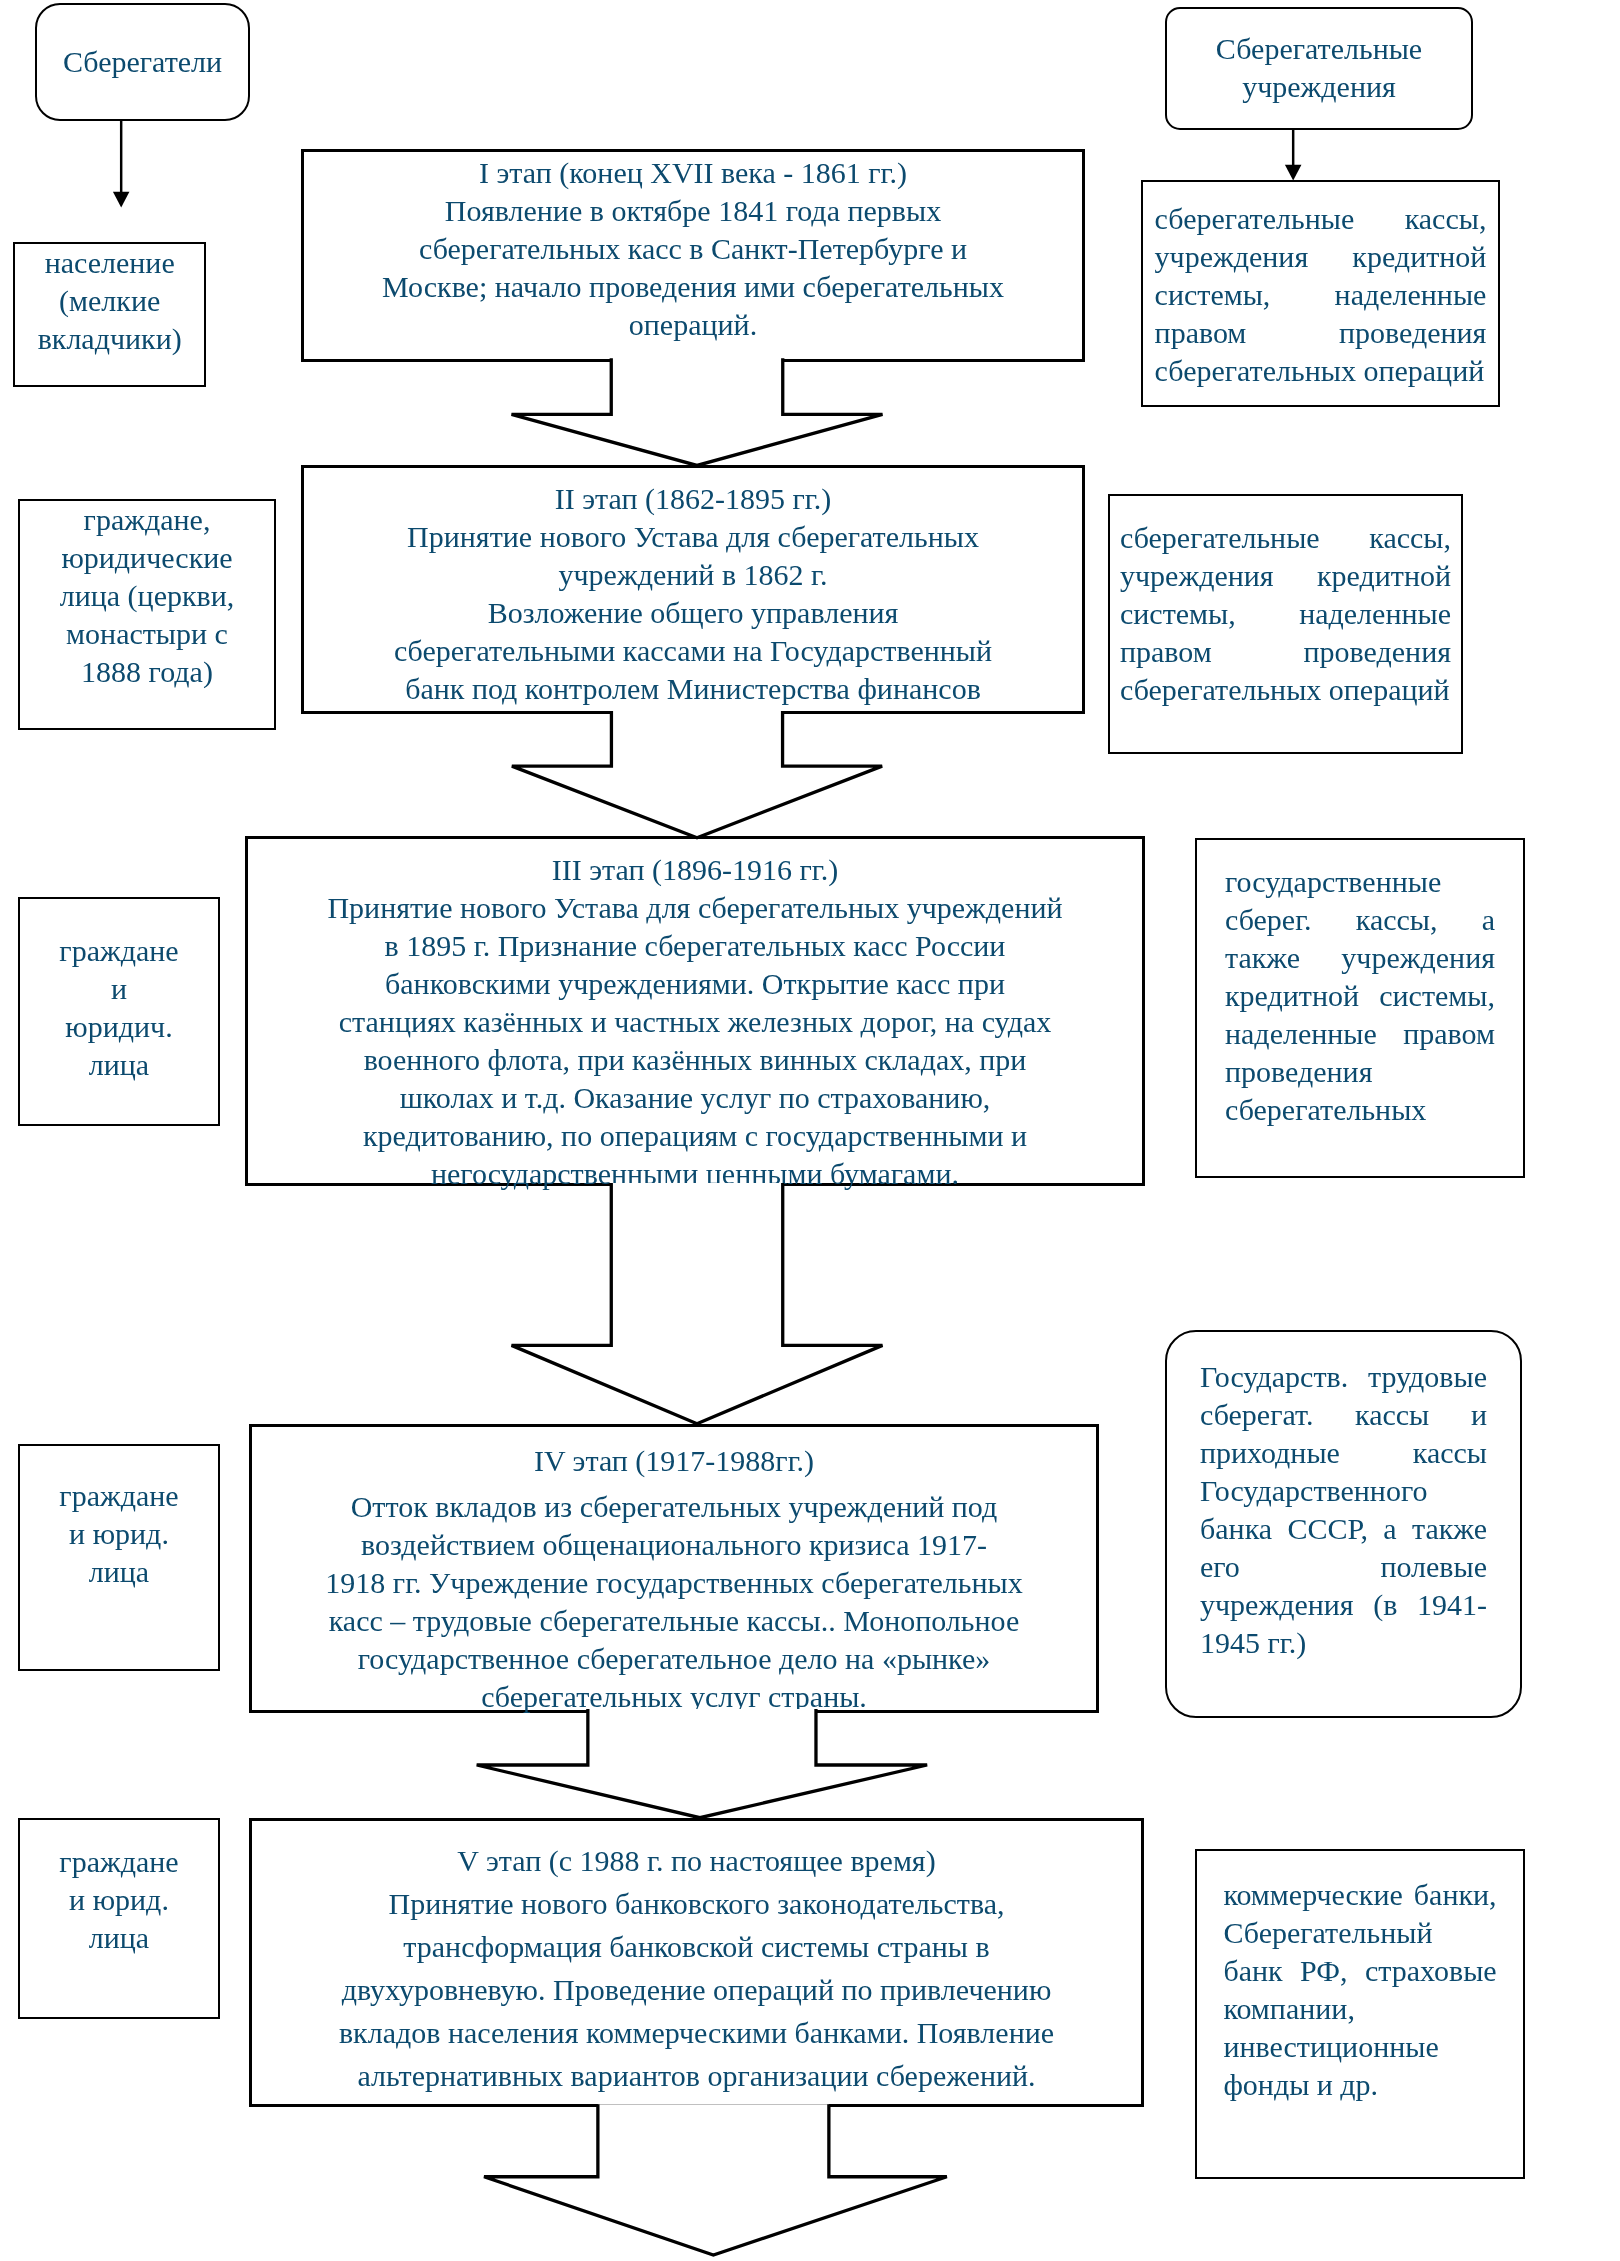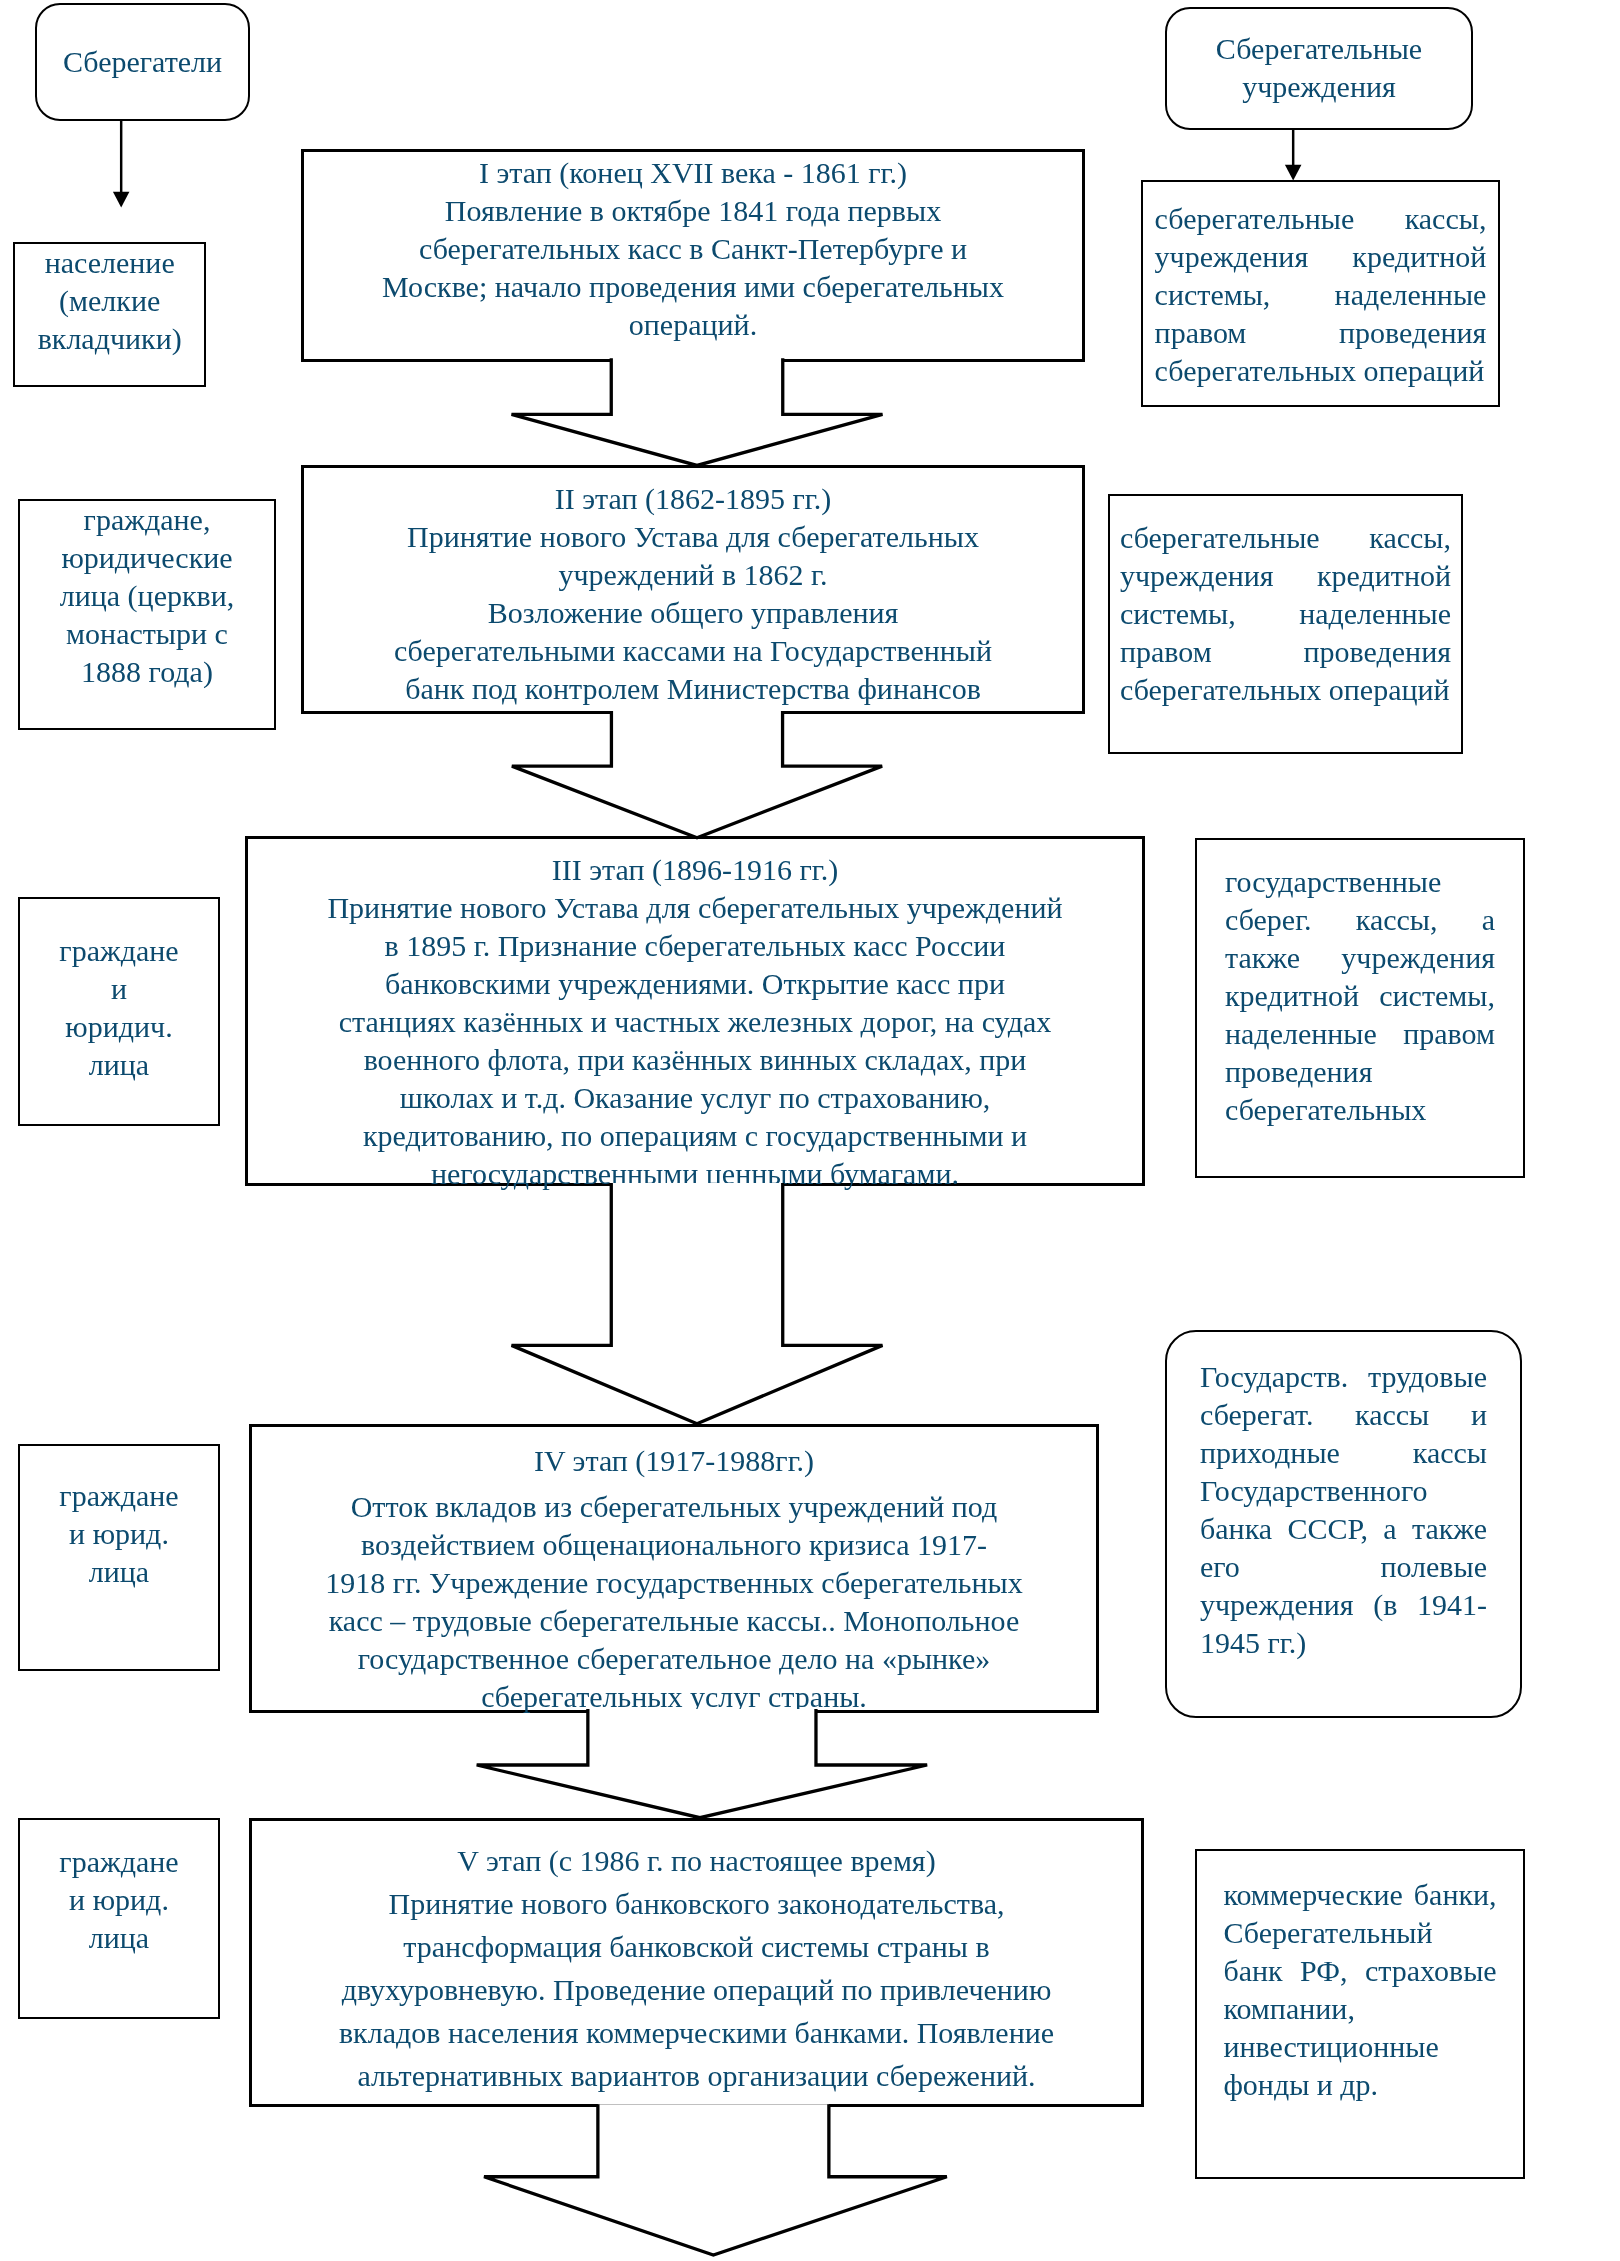--- a/index.html
+++ b/index.html
@@ -37,21 +37,21 @@
 </style>
 </head>
 <body>
 
 <div id="canvas">
 
   <div class="box rounded" style="left:35px;top:3.3px;width:215px;height:118px;">
     <span>Сберегатели</span>
   </div>
 
-  <div class="box rounded" style="left:1165px;top:6.6px;width:308px;height:123px;padding:0 12.4px;">
+  <div class="box rounded" style="left:1165px;top:6.6px;width:308px;height:123px;padding:0 12.4px;border-radius:15px;">
     <span>Сберегательные учреждения</span>
   </div>
 
   <svg class="conn" style="left:107px;top:121px;" width="30" height="89" viewBox="0 0 36 108">
     <line x1="17" y1="0" x2="17" y2="88" stroke="#000" stroke-width="3"></line>
     <polygon points="7,86 27,86 17,105" fill="#000"></polygon>
   </svg>
 
   <svg class="conn" style="left:1279px;top:130px;" width="30" height="53" viewBox="0 0 36 64">
     <line x1="17" y1="0" x2="17" y2="44" stroke="#000" stroke-width="3"></line>
@@ -124,21 +124,21 @@
     <div class="stage-title">IV этап (1917-1988гг.)</div>
     <div class="stage-desc pre">Отток вкладов из сберегательных учреждений под
 воздействием общенационального кризиса 1917-
 1918 гг. Учреждение государственных сберегательных
 касс – трудовые сберегательные кассы.. Монопольное
 государственное сберегательное дело на «рынке»
 сберегательных услуг страны.</div>
   </div>
 
   <div class="box" style="left:249px;top:1818px;width:895px;height:289px;padding-top:18px;line-height:43px;">
-    <div class="stage-title">V этап (с 1986 г. по настоящее время)</div>
+    <div class="stage-title">V этап (с 1988 г. по настоящее время)</div>
     <div class="stage-desc pre">Принятие нового банковского законодательства,
 трансформация банковской системы страны в
 двухуровневую. Проведение операций по привлечению
 вкладов населения коммерческими банками. Появление
 альтернативных вариантов организации сбережений.</div>
   </div>
 
   <div class="box side" style="left:1141px;top:180px;width:359px;height:227px;padding:18px 11.6px 0;">
     <span class="just">сберегательные кассы, учреждения кредитной системы, наделенные правом проведения сберегательных операций</span>
   </div>

